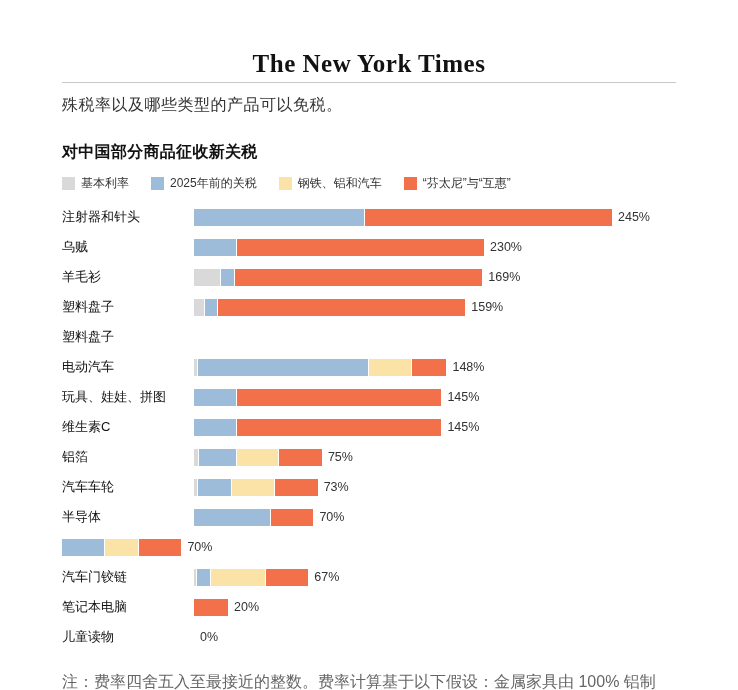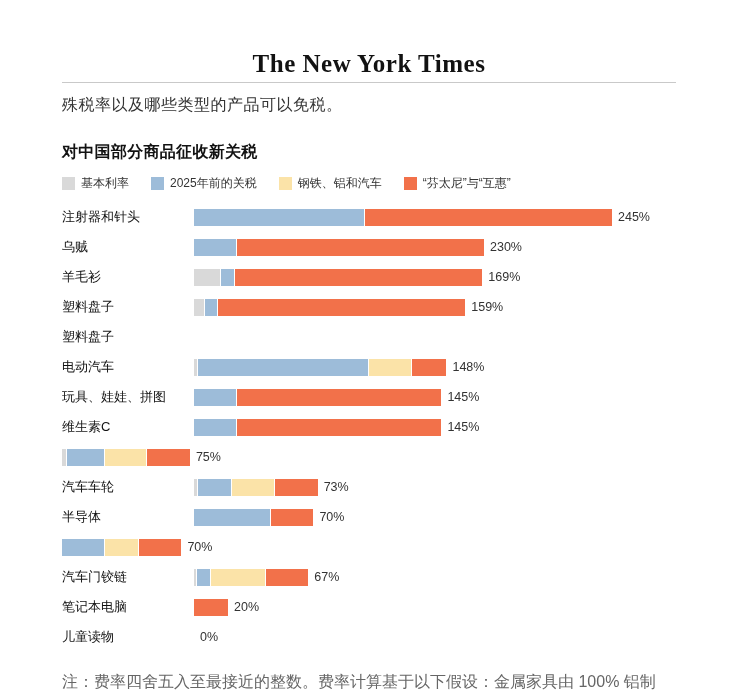--- a/index.html
+++ b/index.html
@@ -222,20 +222,21 @@
       <div class="row-label">维生素C</div>
       <div class="bar-area">
         <div class="bar">
           <div class="seg" style="width: 42.6531px; background: rgb(157, 188, 217);"></div>
           <div class="seg" style="width: 204.735px; background: rgb(242, 113, 74);"></div>
         </div>
         <div class="value">145%</div>
       </div>
     </div>
     <div class="row">
+      <div class="row-label">铝箔</div>
       <div class="bar-area">
         <div class="bar">
           <div class="seg" style="width: 5.11837px; background: rgb(217, 217, 217);"></div>
           <div class="seg" style="width: 37.5347px; background: rgb(157, 188, 217);"></div>
           <div class="seg" style="width: 42.6531px; background: rgb(251, 227, 168);"></div>
           <div class="seg" style="width: 42.6531px; background: rgb(242, 113, 74);"></div>
         </div>
         <div class="value">75%</div>
       </div>
     </div>

